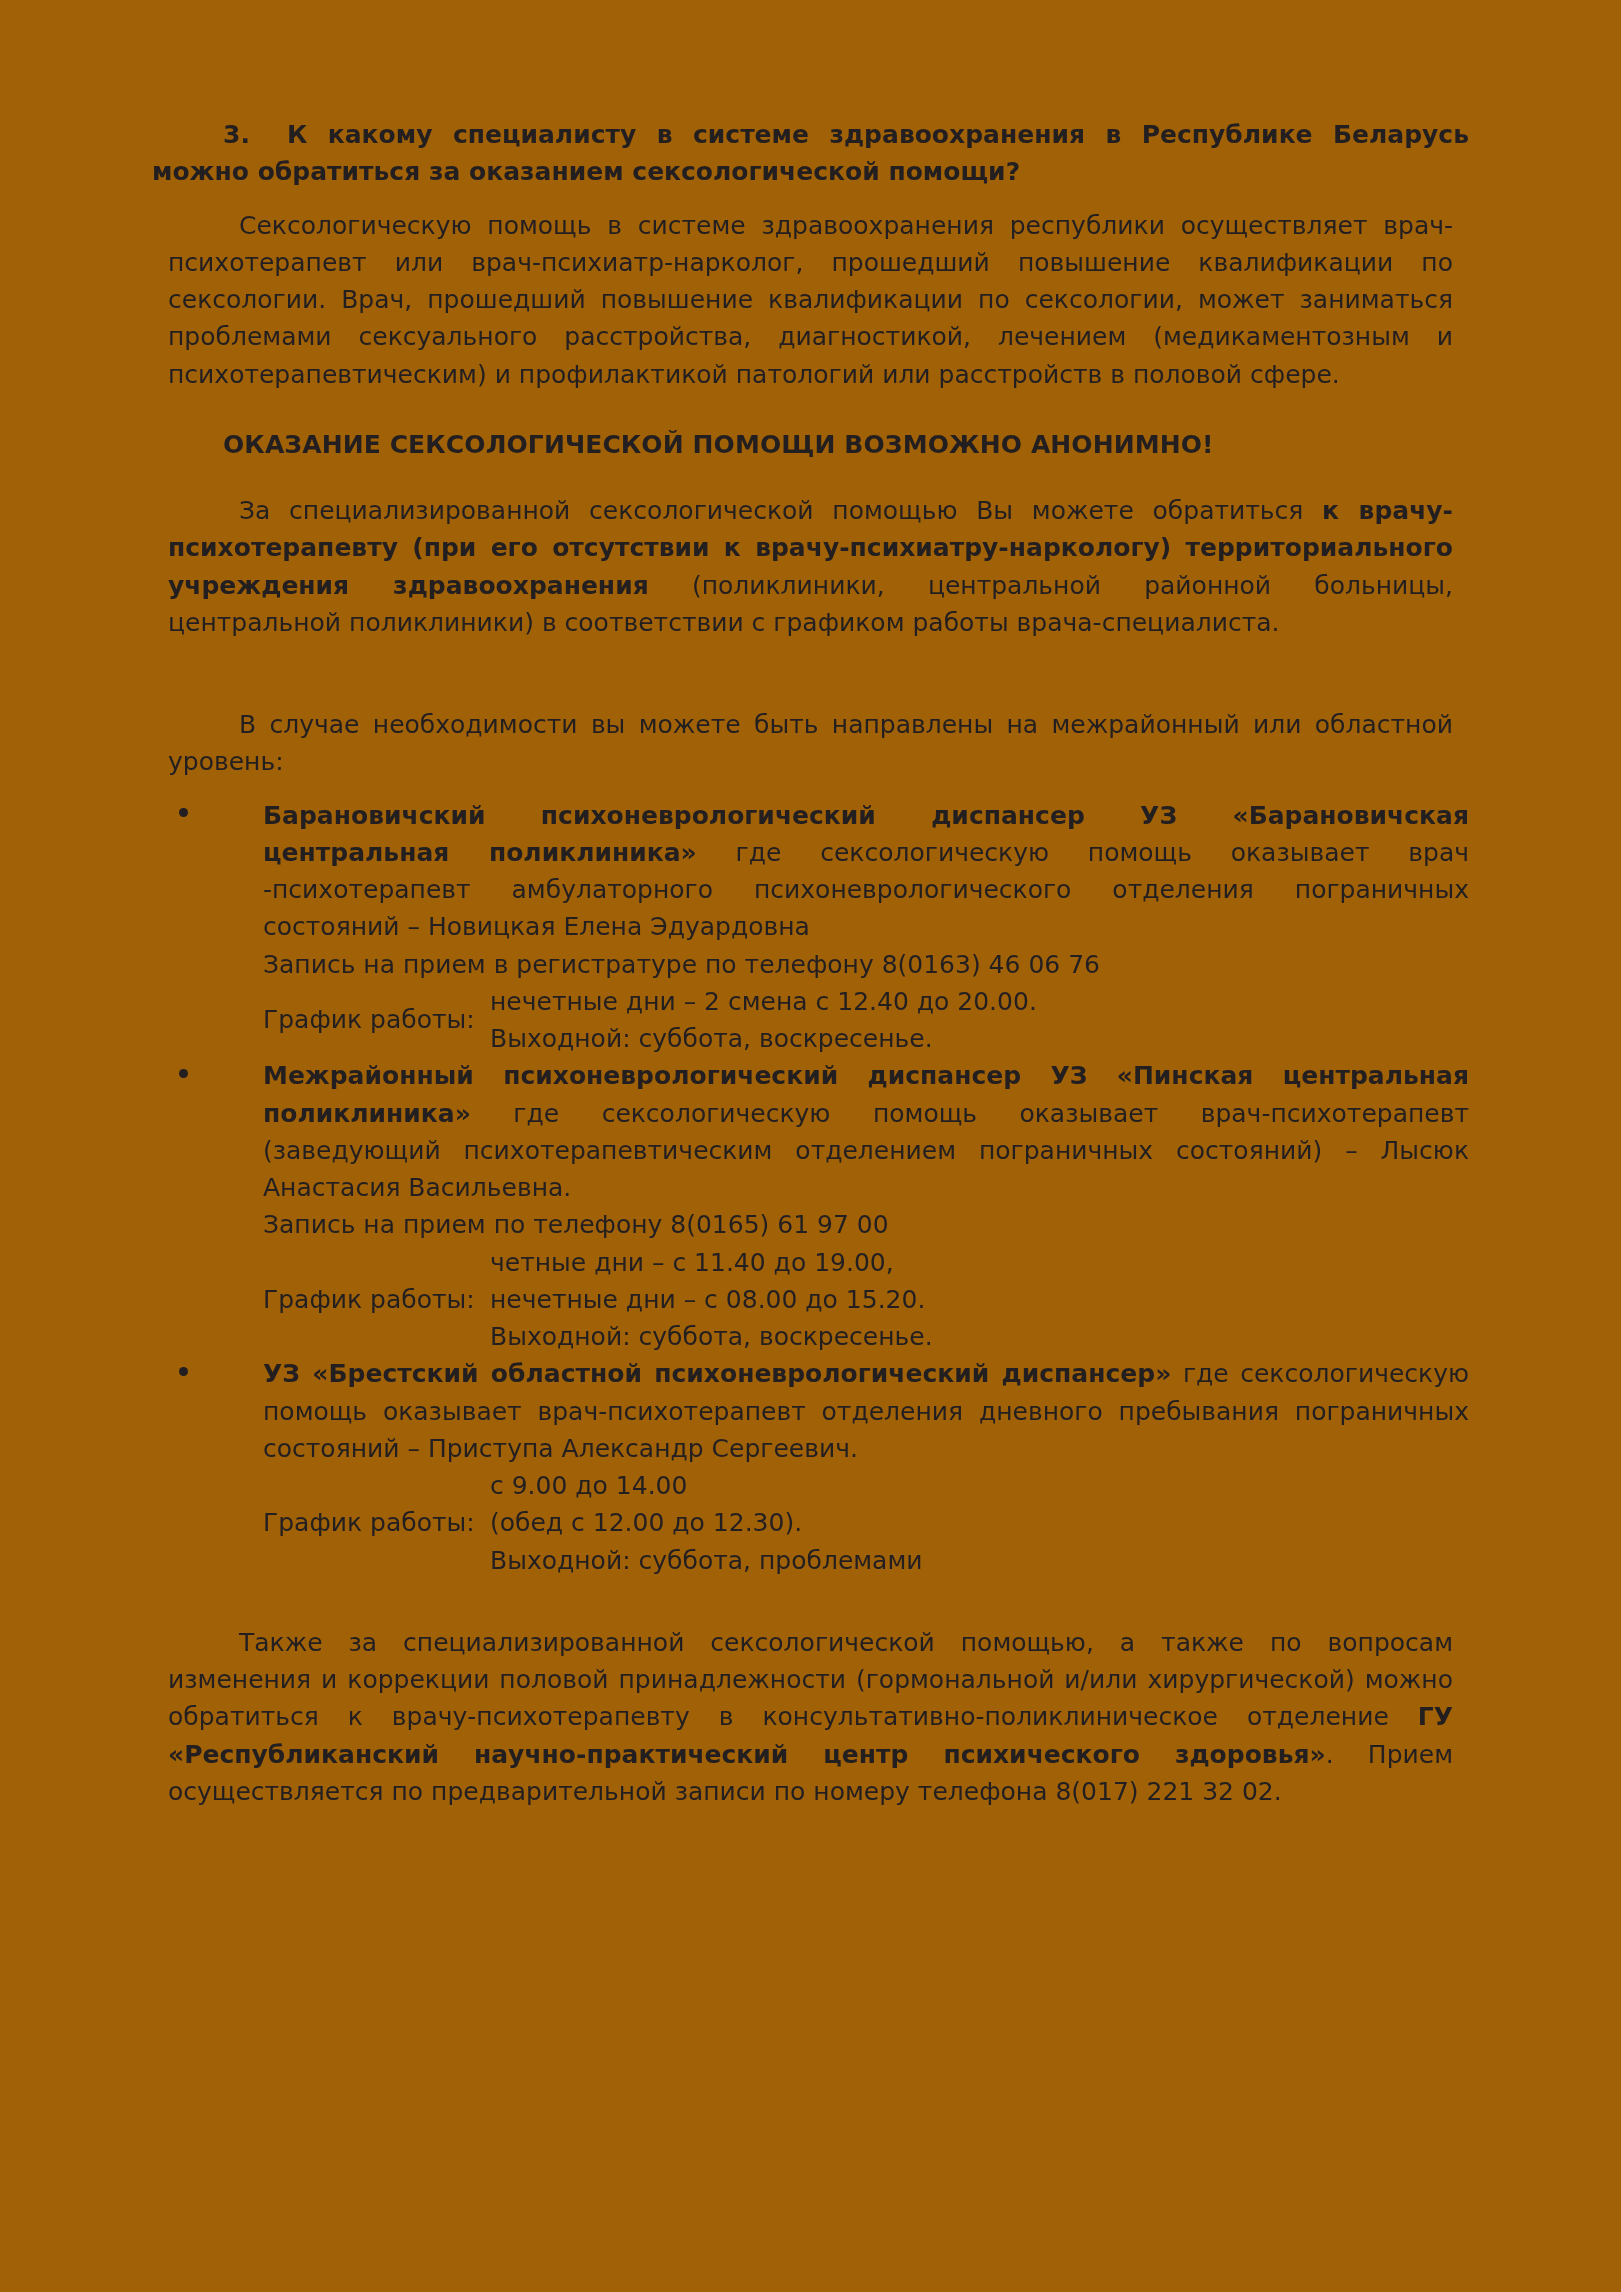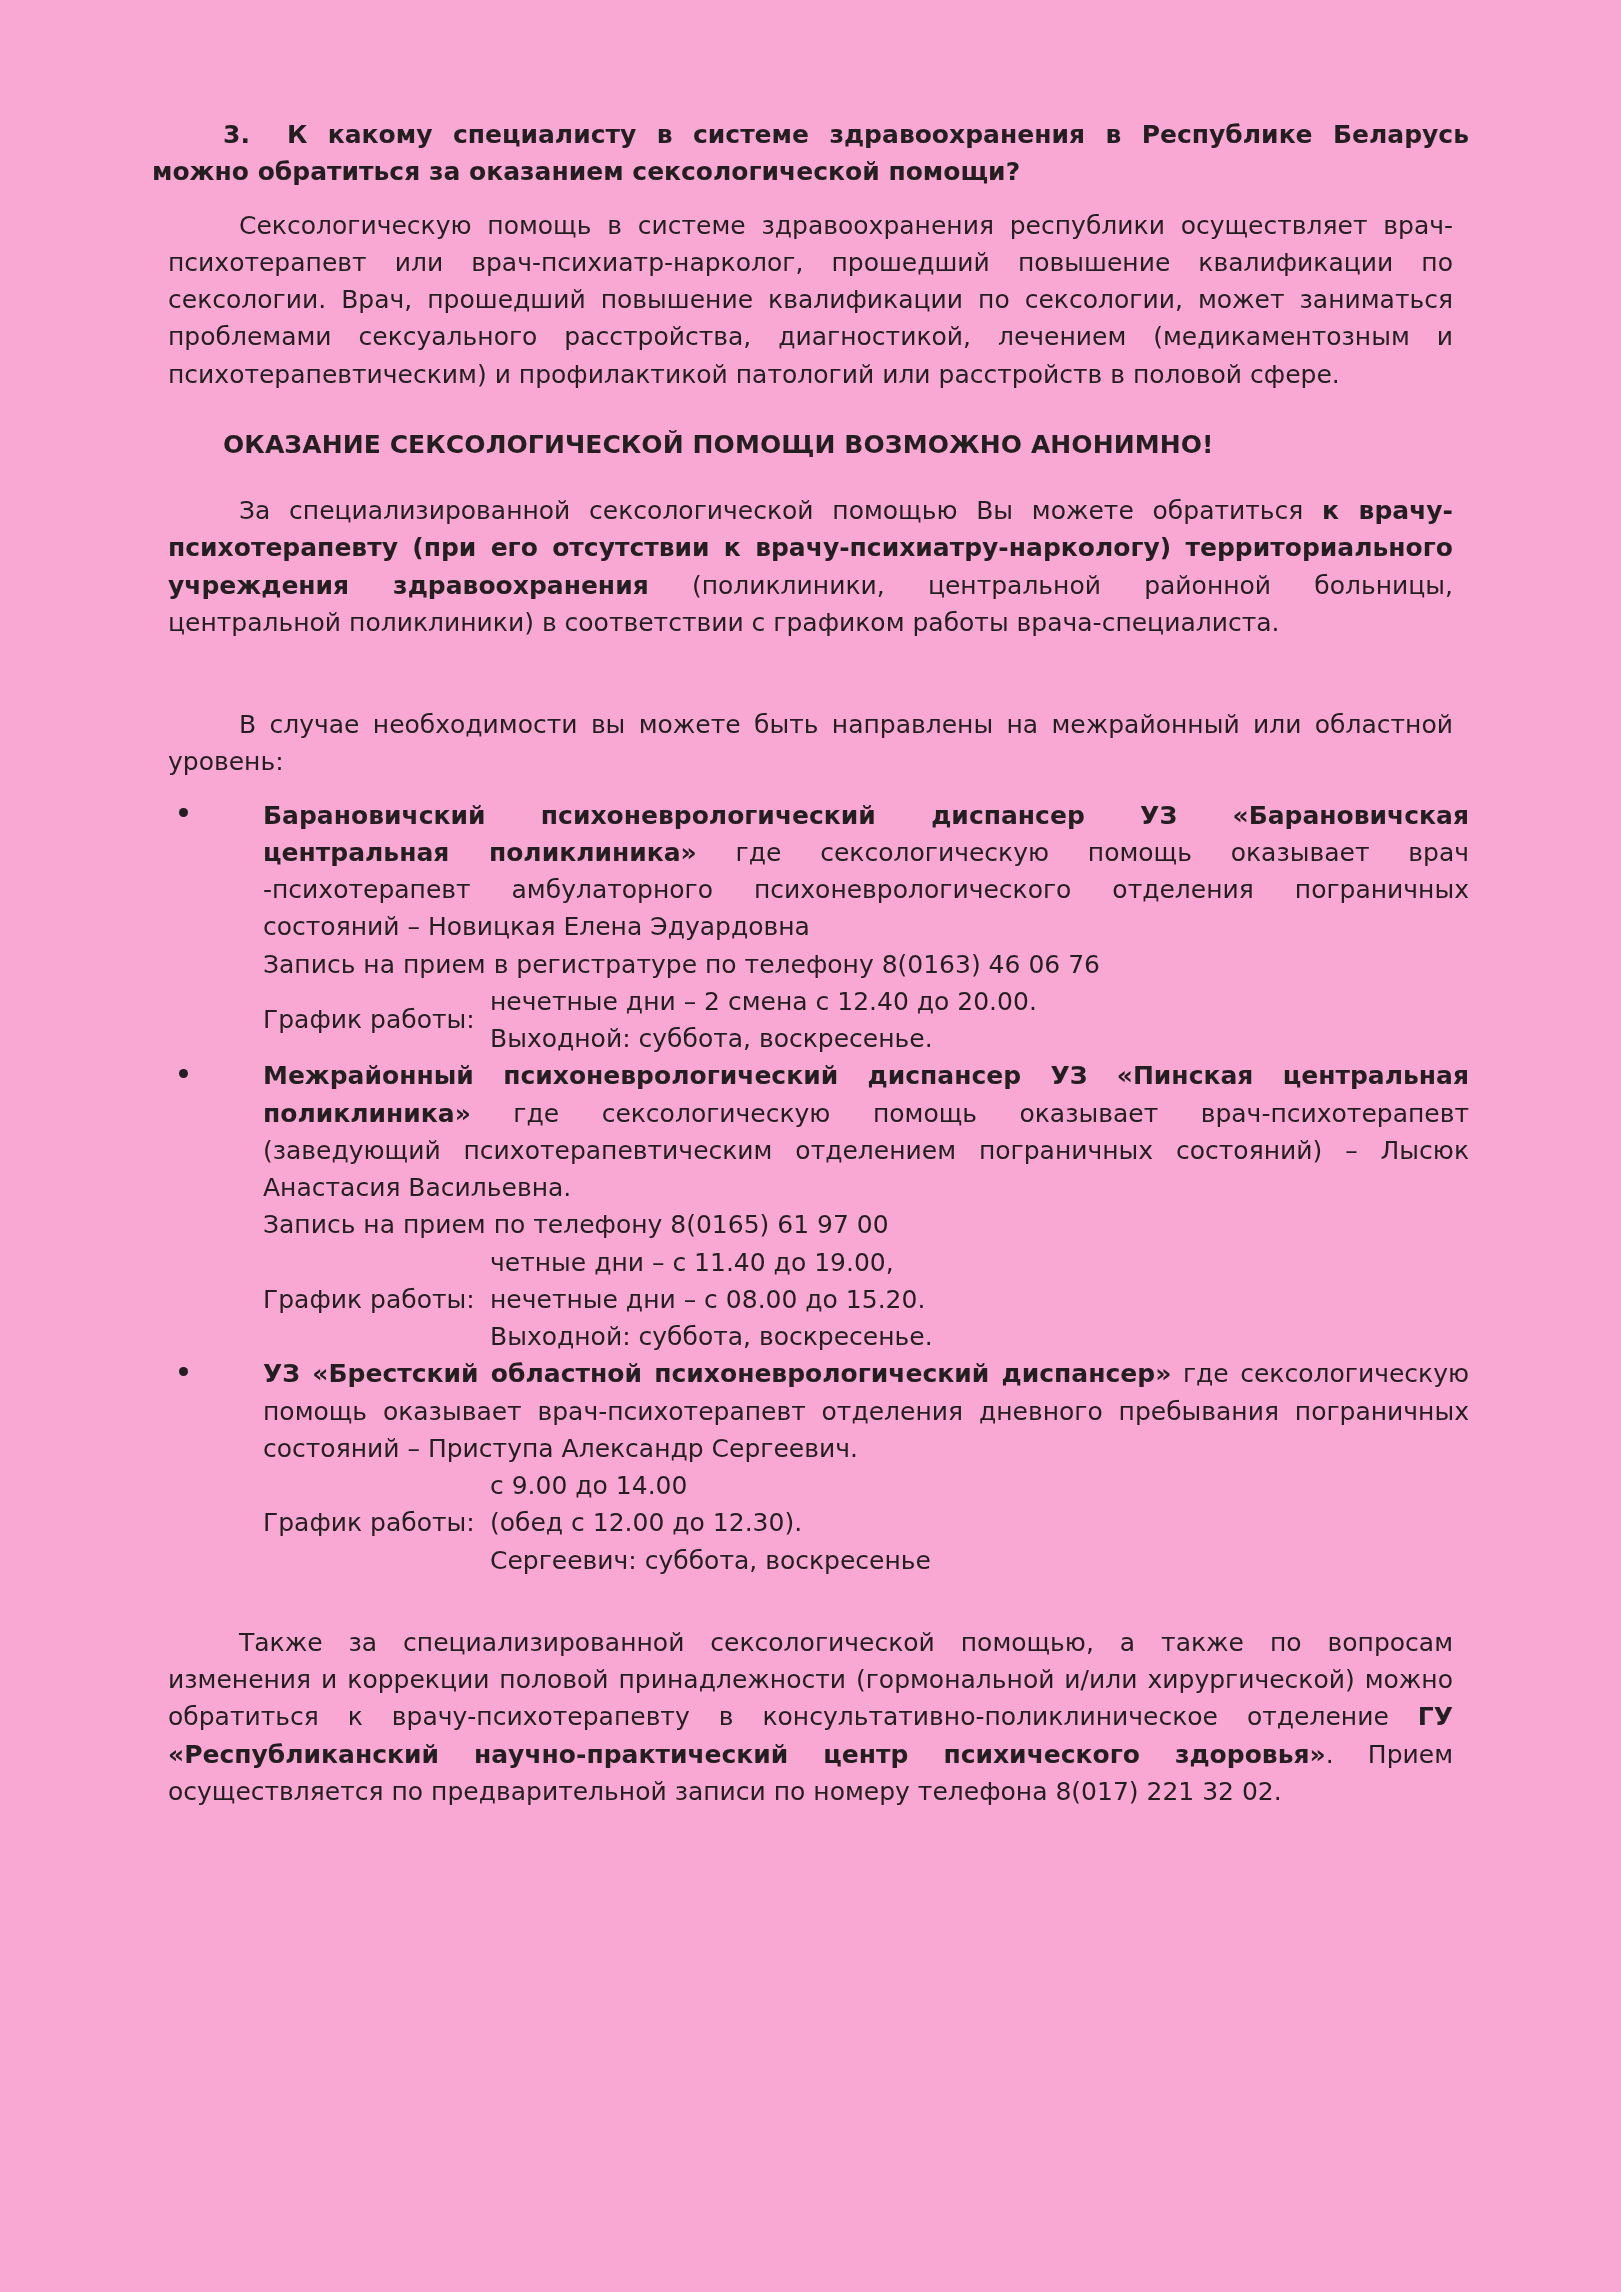--- a/index.html
+++ b/index.html
@@ -8,21 +8,21 @@
     background: #ffffff;
   }
   body {
     font-family: "DejaVu Sans", sans-serif;
     color: #231f20;
   }
   .page {
     width: 1621px;
     height: 2293px;
     position: relative;
-    background: #f9a8d4;
+    background: #a16207;
     box-sizing: border-box;
     padding: 116px 152px 0 152px;
   }
   .doc {
     width: 1317px;
     font-size: 25px;
     line-height: 1.49;
     text-align: justify;
     text-justify: inter-word;
   }
@@ -142,21 +142,21 @@
       </li>
 
       <li>
         <span class="dot"></span>
         <div class="li-main"><span class="b">УЗ «Брестский областной психоневрологический диспансер»</span><span> где сексологическую помощь оказывает врач-психотерапевт отделения дневного пребывания пограничных состояний – Приступа Александр Сергеевич.</span></div>
         <div class="sched">
           <div class="sched-label">График работы:</div>
           <div class="sched-lines">
             <div>с 9.00 до 14.00</div>
             <div>(обед с 12.00 до 12.30).</div>
-            <div>Сергеевич: суббота, воскресенье</div>
+            <div>Выходной: суббота, проблемами</div>
           </div>
         </div>
       </li>
 
     </ul>
 
     <p class="para indent tail"><span>Также за специализированной сексологической помощью, а также по вопросам изменения и коррекции половой принадлежности (гормональной и/или хирургической) можно обратиться к врачу-психотерапевту в консультативно-поликлиническое отделение </span><span class="b">ГУ «Республиканский научно-практический центр психического здоровья»</span><span>. Прием осуществляется по предварительной записи по номеру телефона 8(017) 221 32 02.</span></p>
 
   </div>
 </div>

